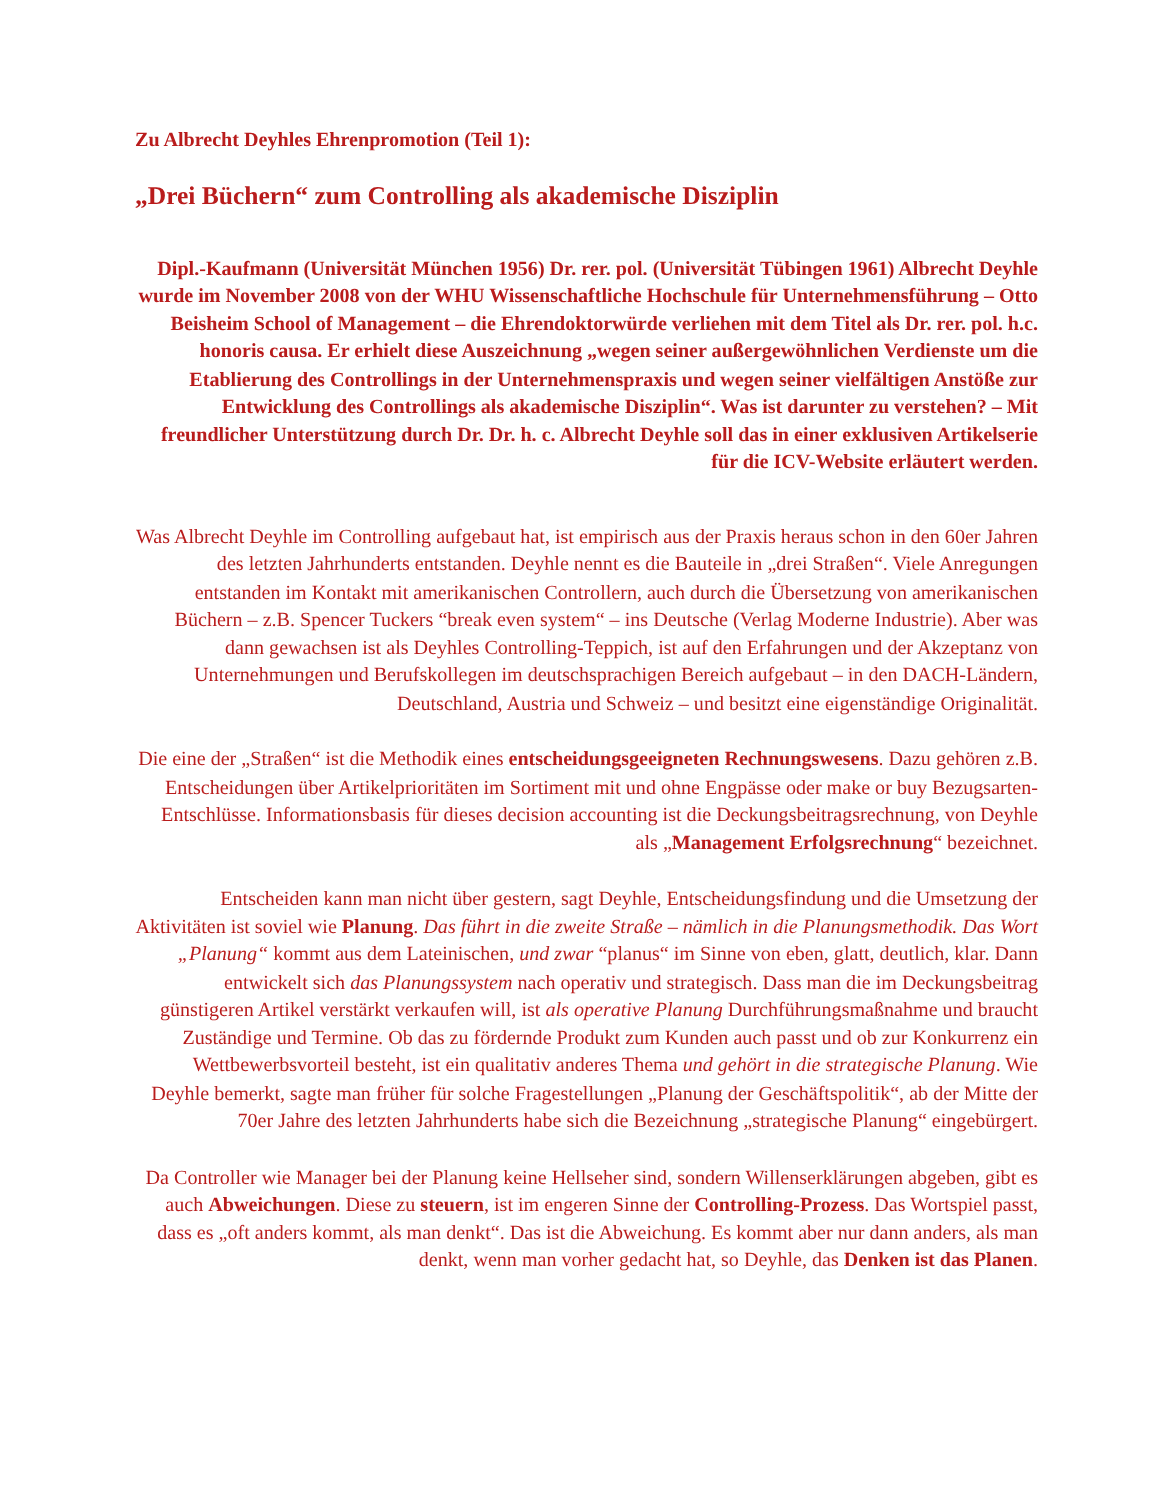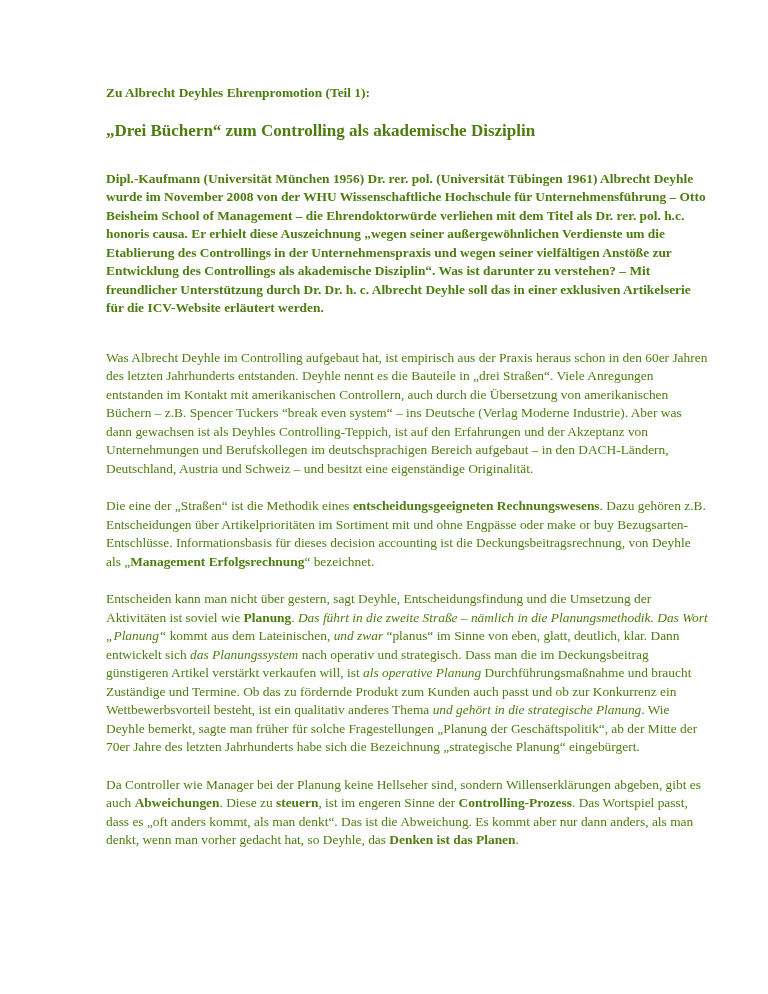--- a/index.html
+++ b/index.html
@@ -8,42 +8,43 @@
     background: #ffffff;
   }
   body {
     width: 768px;
     height: 994px;
     position: relative;
     overflow: hidden;
   }
   .page {
     position: absolute;
-    left: 106px;
+    left: 90px;
     top: 84px;
     width: 602px;
-    color: #4d7c0f;
+    color: #b91c1c;
     font-family: "Liberation Serif", "DejaVu Serif", serif;
     font-size: 13.4px;
     line-height: 18.5px;
     text-rendering: optimizeLegibility;
   }
   .kicker {
     margin: 0;
     font-weight: bold;
     font-size: 13.4px;
   }
   .title {
     margin: 17px 0 0 0;
     font-weight: bold;
     font-size: 17px;
     line-height: 22px;
   }
   .para {
     margin: 19px 0 0 0;
+    text-align: right;
   }
   .para.intro {
     font-weight: bold;
     margin-top: 28px;
   }
   .para.first-body {
     margin-top: 31px;
   }
   .para span.b { font-weight: bold; }
   .para span.i { font-style: italic; }

